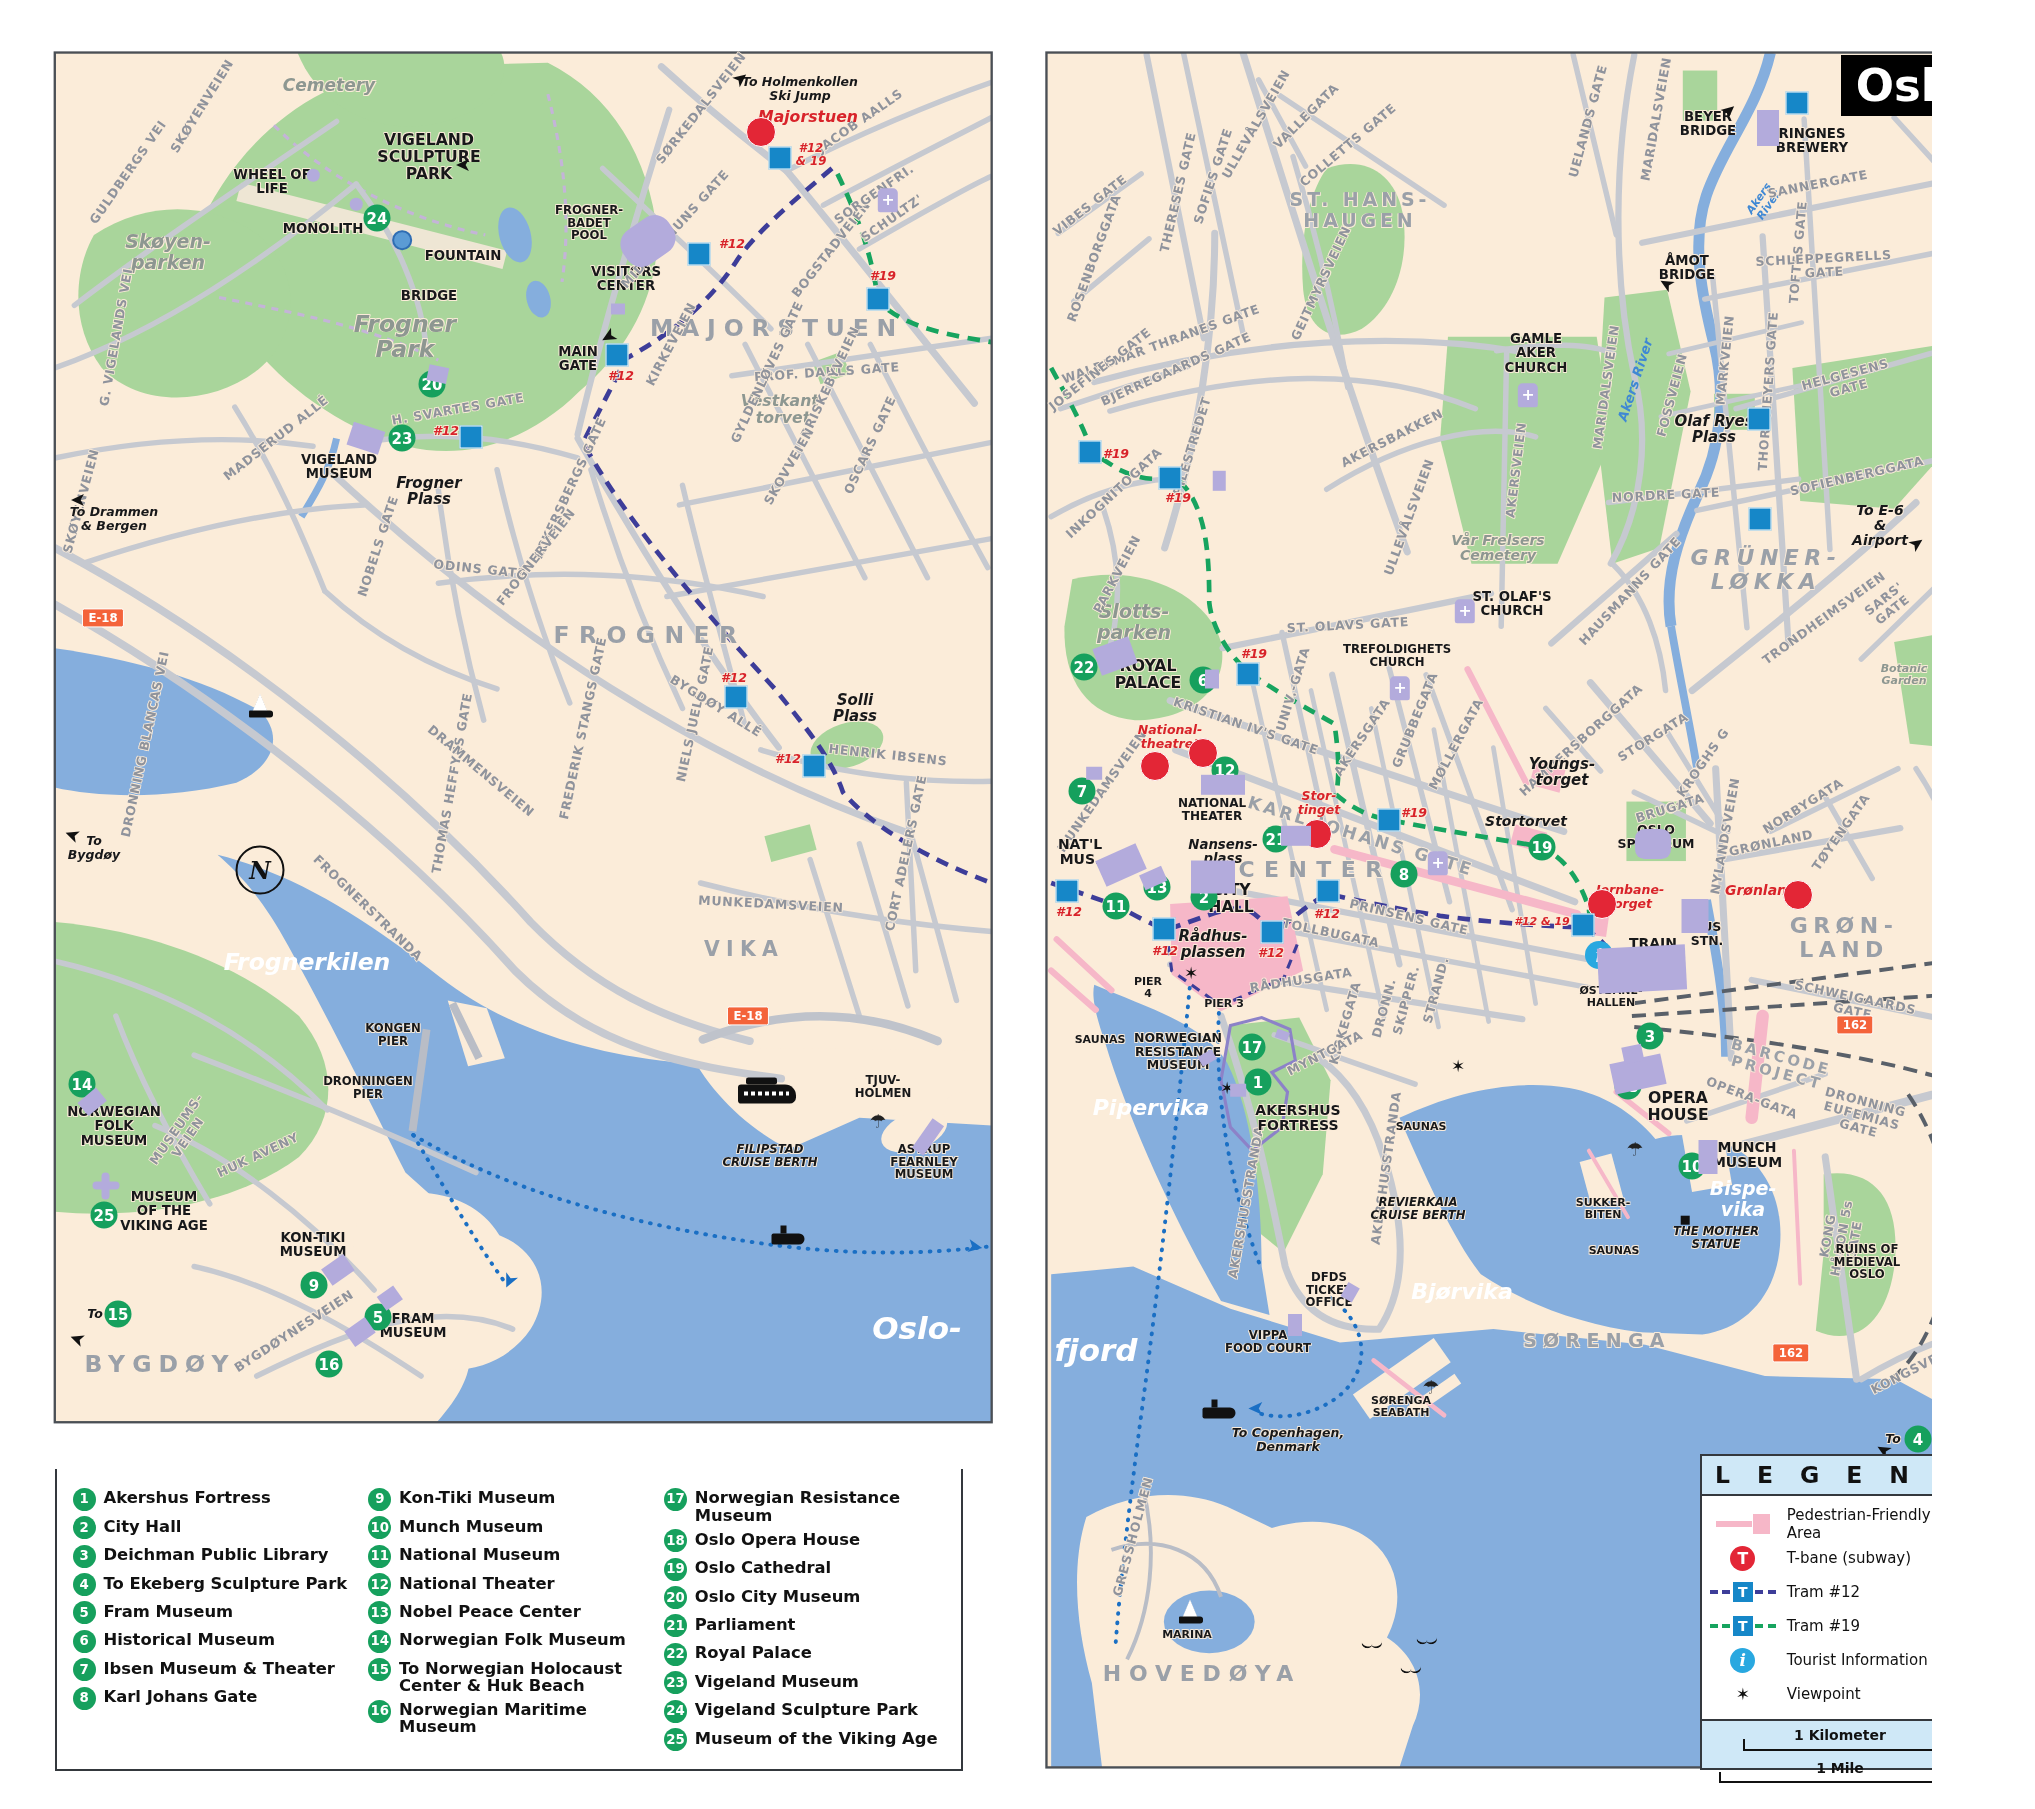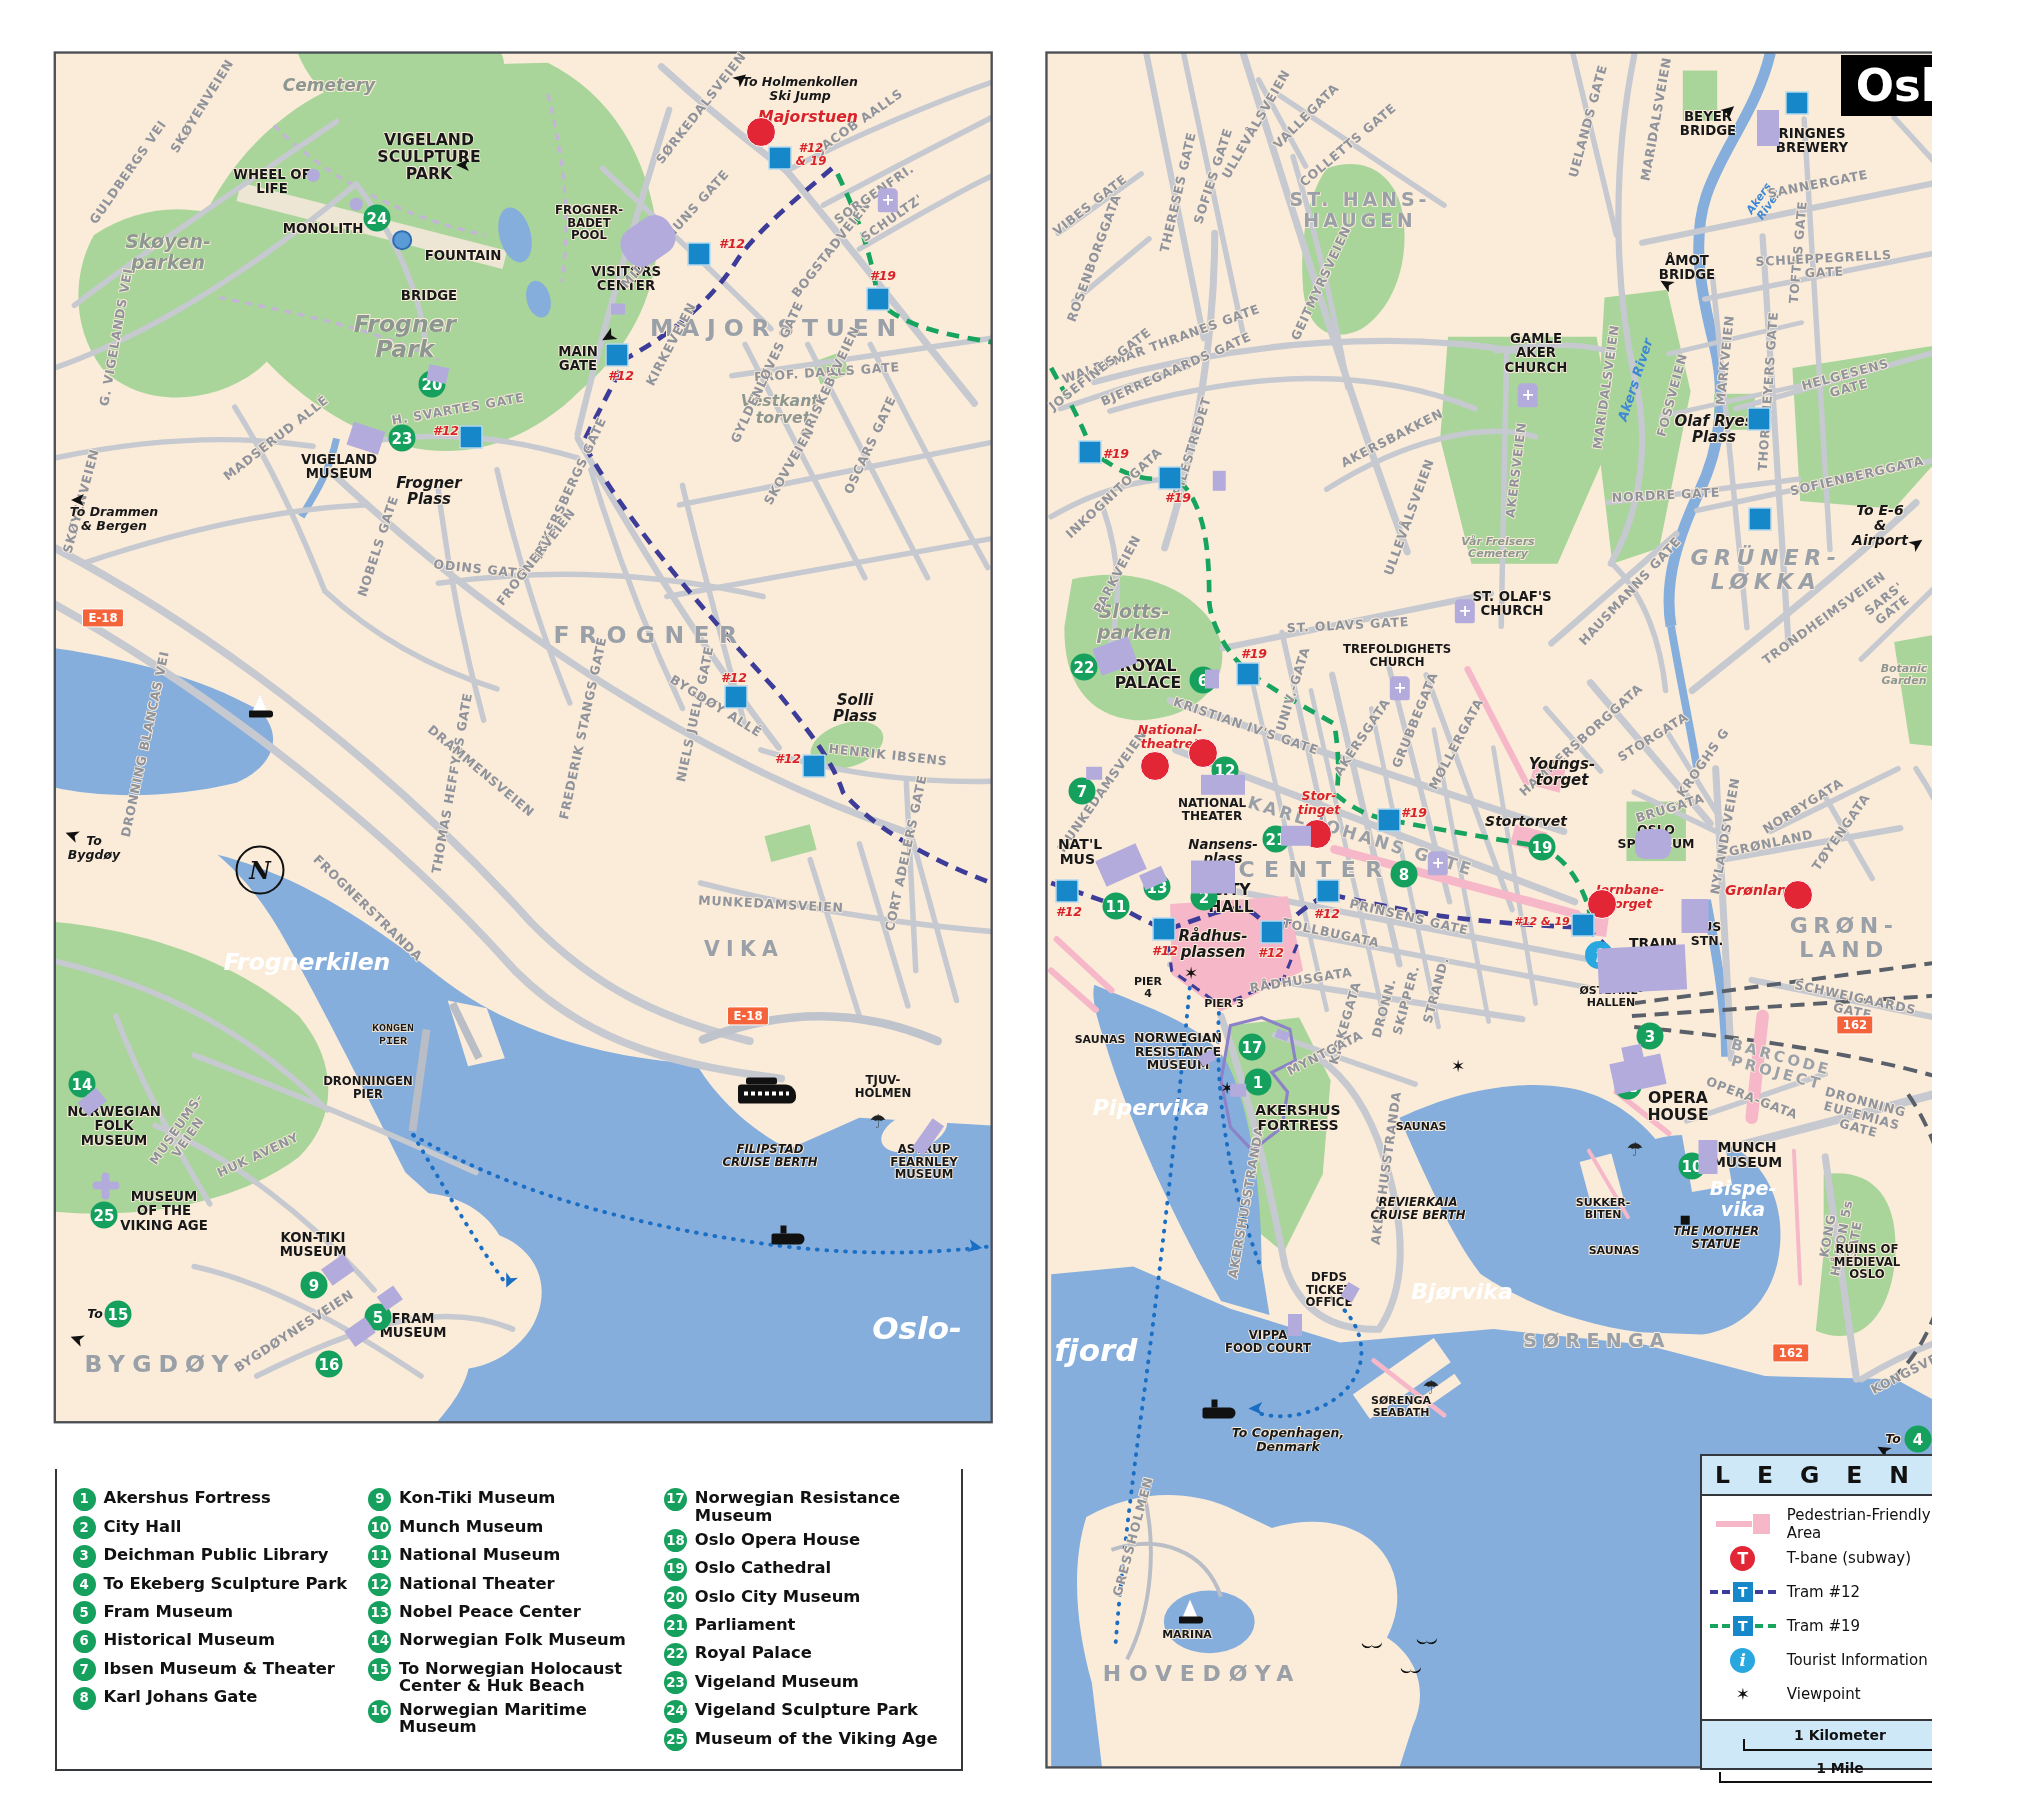--- a/index.html
+++ b/index.html
@@ -410,21 +410,21 @@
 MUSEUM</div>
       <div class="lbl l-poi halo" style="position: absolute; left: 164px; top: 1212px; transform: translate(-50%, -50%);">MUSEUM
 OF THE
 VIKING AGE</div>
       <div class="lbl l-poi halo" style="position: absolute; left: 313px; top: 1245px; transform: translate(-50%, -50%);">KON-TIKI
 MUSEUM</div>
       <div class="lbl l-poi halo" style="position: absolute; left: 413px; top: 1326px; transform: translate(-50%, -50%);">FRAM
 MUSEUM</div>
       <div class="lbl l-poi halo" style="position: absolute; left: 368px; top: 1088px; transform: translate(-50%, -50%); font-size: 11.7px;">DRONNINGEN
 PIER</div>
-      <div class="lbl l-poi halo" style="position: absolute; left: 393px; top: 1035px; transform: translate(-50%, -50%); font-size: 11.7px; font-family: Liberation Mono, monospace;">KONGEN
+      <div class="lbl l-poi halo" style="position: absolute; left: 393px; top: 1035px; transform: translate(-50%, -50%); font-size: 11.7px;">KONGEN
 PIER</div>
       <div class="lbl l-poi halo" style="position: absolute; left: 883px; top: 1087px; transform: translate(-50%, -50%); font-size: 11.7px;">TJUV-
 HOLMEN</div>
       <div class="lbl l-poi halo" style="position: absolute; left: 924px; top: 1162px; transform: translate(-50%, -50%); font-size: 11.7px;">ASTRUP
 FEARNLEY
 MUSEUM</div>
       <div class="lbl l-iti halo" style="position: absolute; left: 770px; top: 1156px; transform: translate(-50%, -50%); font-size: 11.7px;">FILIPSTAD
 CRUISE BERTH</div>
       <div class="lbl l-iti halo" style="position: absolute; left: 95px; top: 1314px; transform: translate(-50%, -50%);">To</div>
       <div class="ic ic-tbane" style="position: absolute; left: 761px; top: 132px; transform: translate(-50%, -50%);"></div>
@@ -480,21 +480,21 @@
       <div class="lbl l-rg halo" style="position: absolute; left: 1844px; top: 938px; transform: translate(-50%, -50%); font-size: 22px; letter-spacing: 5.5px;">GRØN-
 LAND</div>
       <div class="lbl l-rg halo" style="position: absolute; left: 1315px; top: 870px; transform: translate(-50%, -50%); font-size: 22px; letter-spacing: 9.4px;">CENTER</div>
       <div class="lbl l-rg halo" style="position: absolute; left: 1597px; top: 1340px; transform: translate(-50%, -50%); font-size: 19px; letter-spacing: 6.3px;">SØRENGA</div>
       <div class="lbl l-rg halo" style="position: absolute; left: 1202px; top: 1674px; transform: translate(-50%, -50%); font-size: 22px; letter-spacing: 7.8px;">HOVEDØYA</div>
       <div class="lbl l-st halo" style="position: absolute; left: 1133px; top: 1536px; transform: translate(-50%, -50%) rotate(-75deg); letter-spacing: 1.6px;">GRESSHOLMEN</div>
       <div class="lbl l-rg2 halo" style="position: absolute; left: 1779px; top: 1065px; transform: translate(-50%, -50%) rotate(15deg); letter-spacing: 3.1px;">BARCODE
 PROJECT</div>
       <div class="lbl l-pk halo" style="position: absolute; left: 1134px; top: 622px; transform: translate(-50%, -50%); font-size: 19px;">Slotts-
 parken</div>
-      <div class="lbl l-pk halo" style="position: absolute; left: 1498px; top: 548px; transform: translate(-50%, -50%); font-size: 11px; font-style: italic;">Vår Frelsers
+      <div class="lbl l-pk halo" style="position: absolute; left: 1498px; top: 548px; transform: translate(-50%, -50%); font-size: 14px; font-style: italic;">Vår Frelsers
 Cemetery</div>
       <div class="lbl l-pk halo" style="position: absolute; left: 1904px; top: 675px; transform: translate(-50%, -50%); font-size: 11px;">Botanic
 Garden</div>
       <div class="lbl l-wt" style="position: absolute; left: 1151px; top: 1108px; transform: translate(-50%, -50%); font-size: 22px;">Pipervika</div>
       <div class="lbl l-wt" style="position: absolute; left: 1462px; top: 1292px; transform: translate(-50%, -50%); font-size: 22px;">Bjørvika</div>
       <div class="lbl l-wt" style="position: absolute; left: 1743px; top: 1199px; transform: translate(-50%, -50%); font-size: 19px;">Bispe-
 vika</div>
       <div class="lbl l-wt" style="position: absolute; left: 1096px; top: 1351px; transform: translate(-50%, -50%); font-size: 31px;">fjord</div>
       <div class="lbl l-wtb" style="position: absolute; left: 1636px; top: 380px; transform: translate(-50%, -50%) rotate(-72deg);">Akers River</div>
       <div class="lbl l-wtb" style="position: absolute; left: 1764px; top: 202px; transform: translate(-50%, -50%) rotate(-55deg); font-size: 11px;">Akers

